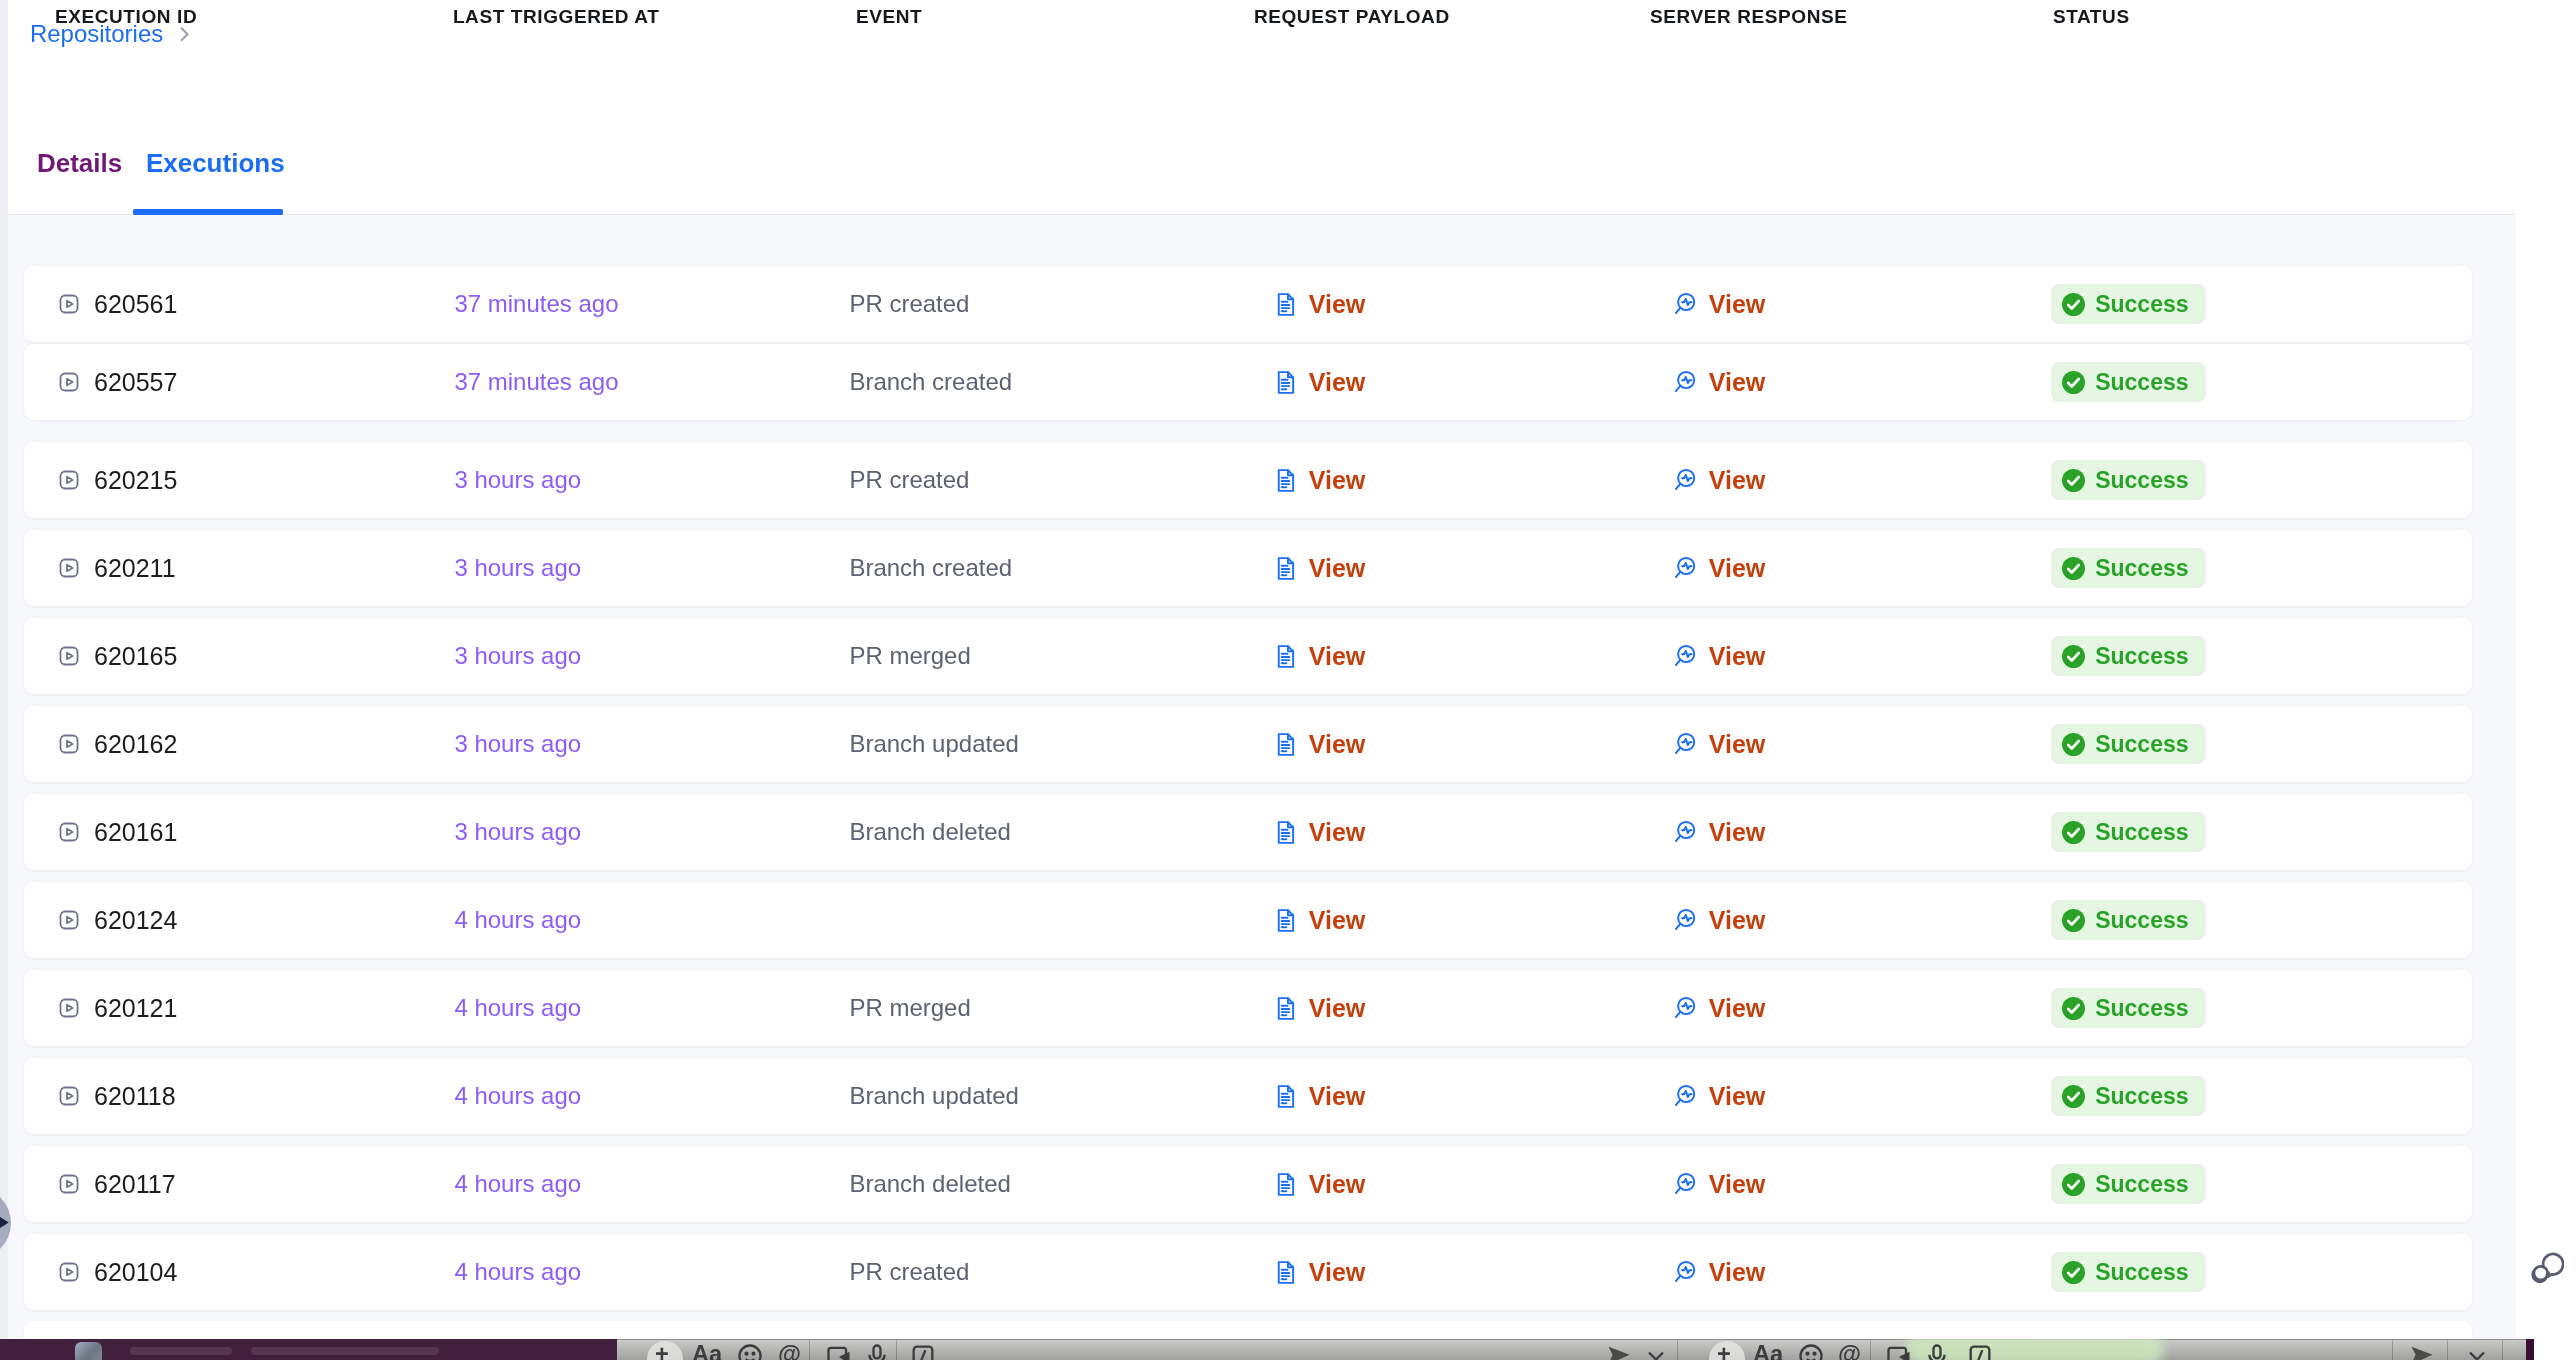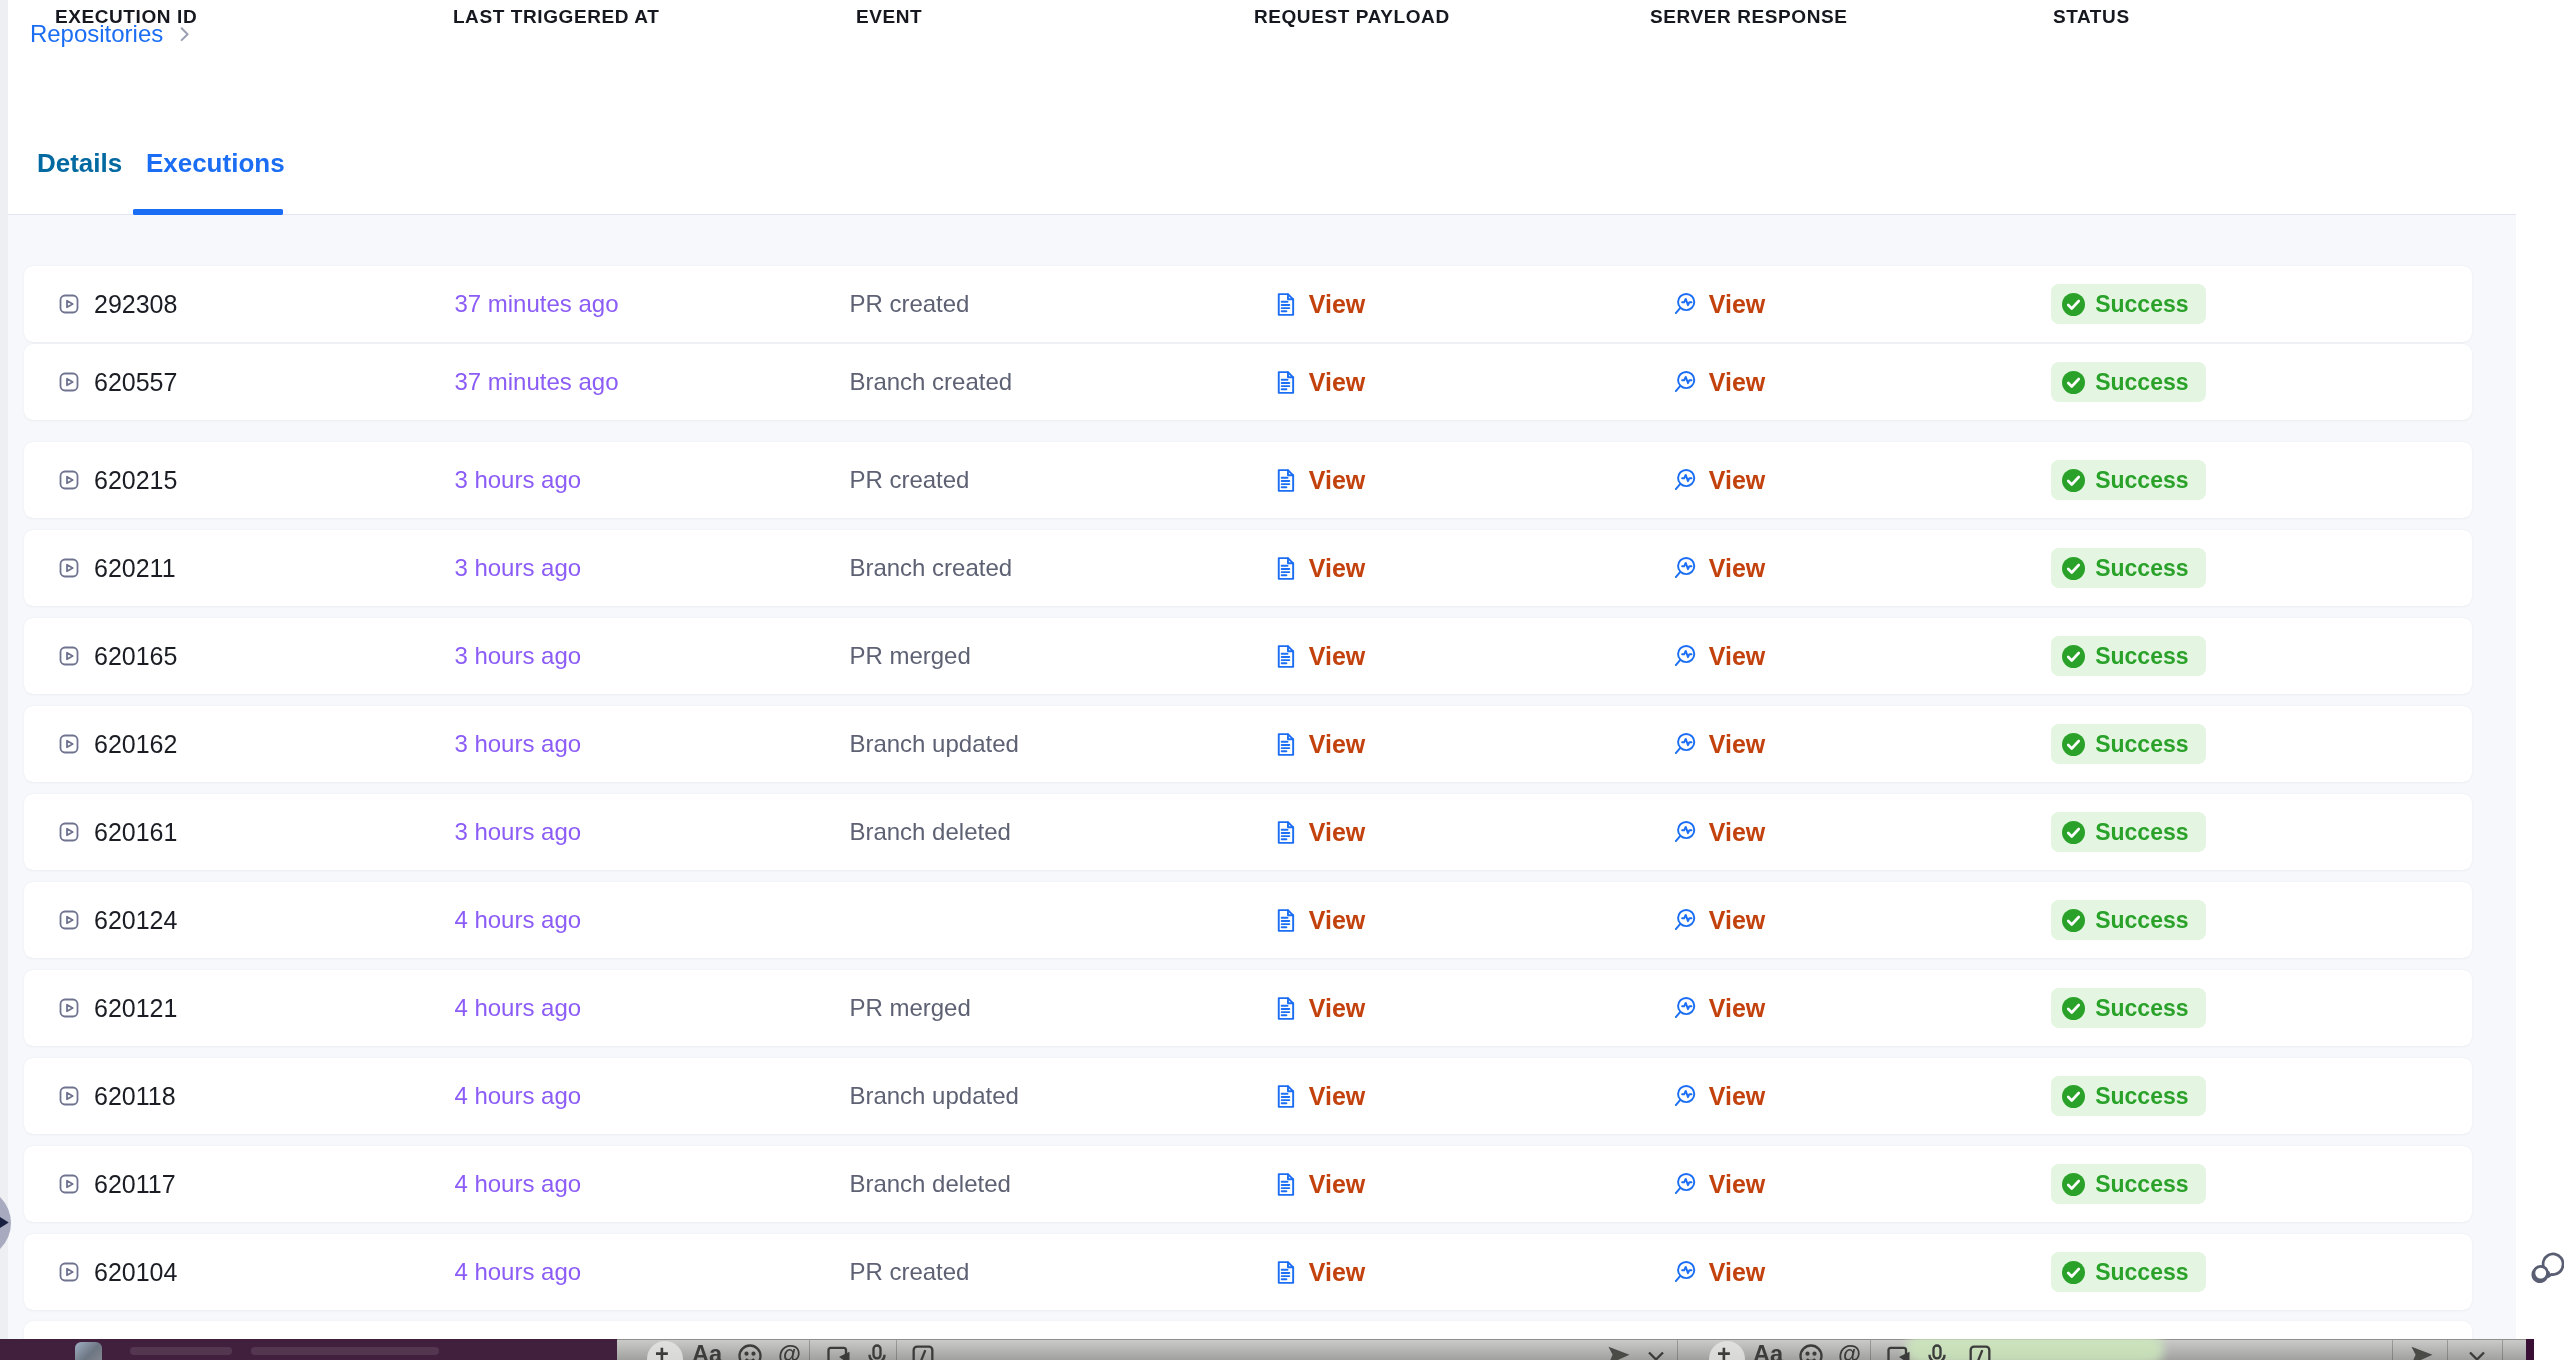--- a/index.html
+++ b/index.html
@@ -17,21 +17,21 @@
 
   
   .header{position:absolute;left:0;top:0;right:0;height:214px;background:#ffffff;
           border-bottom:1.6px solid #e4e6ef;}
   .breadcrumb{position:absolute;left:22px;top:20.4px;display:flex;align-items:center;gap:11px;}
   .breadcrumb-link{font-size:24px;color:#1b6ef3;font-weight:500;cursor:pointer;}
   .crumb-chev{width:20.4px;height:20.4px;}
   .page-title{position:absolute;left:20.4px;top:52px;font-size:45px;font-weight:700;
               color:#15171f;letter-spacing:-0.4px;}
   .tab{position:absolute;top:148px;font-size:26px;font-weight:600;cursor:pointer;}
-  .tab-details{left:29px;color:#0369a1;}
+  .tab-details{left:29px;color:#701a75;}
   .tab-exec{left:138px;color:#1b6ef3;}
   .tab-underline{position:absolute;left:125px;top:209px;width:150px;height:5.5px;
                  background:#1b6ef3;border-radius:1.6px;}
 
   
   .content{position:absolute;left:0;top:216px;right:0;height:1123px;
            background:#f7f8fb;overflow:hidden;}
   .thead span{position:absolute;top:222px;font-size:19px;font-weight:700;color:#16181f;
               letter-spacing:0.6px;white-space:nowrap;}
   .th-id{left:47px;}  .th-time{left:445px;} .th-event{left:848px;}
@@ -118,21 +118,21 @@
     </div>
 
     <div class="content">
       <div id="rows-box">
           <div class="row" style="top: 50px;">
     <span class="cell c-id">
       <svg width="24" height="24" viewBox="0 0 24 24" fill="none" stroke="#6f7390" stroke-width="1.8" stroke-linecap="round" stroke-linejoin="round">
         <rect x="3.5" y="3.5" width="17" height="17" rx="4.5"></rect>
         <path d="M10 8.7v6.6l5.7-3.3z"></path>
       </svg>
-      <span class="id-text">292308</span>
+      <span class="id-text">620561</span>
     </span>
     <span class="cell c-time">37 minutes ago</span>
     <span class="cell c-event">PR created</span>
     <a class="cell c-view c-payload">
       <svg width="27" height="27" viewBox="0 0 24 24" fill="none" stroke="#1b6ef3" stroke-width="1.7" stroke-linecap="round" stroke-linejoin="round">
         <path d="M6 2.8h8.2L18.8 7.4v13.8H6z"></path>
         <path d="M14.2 2.8v4.6h4.6"></path>
         <path d="M8.6 9.6h5.2M8.6 12.4h6.8M8.6 15.2h6.8M8.6 18h4.2"></path>
       </svg>
       <span class="view-label">View</span>

